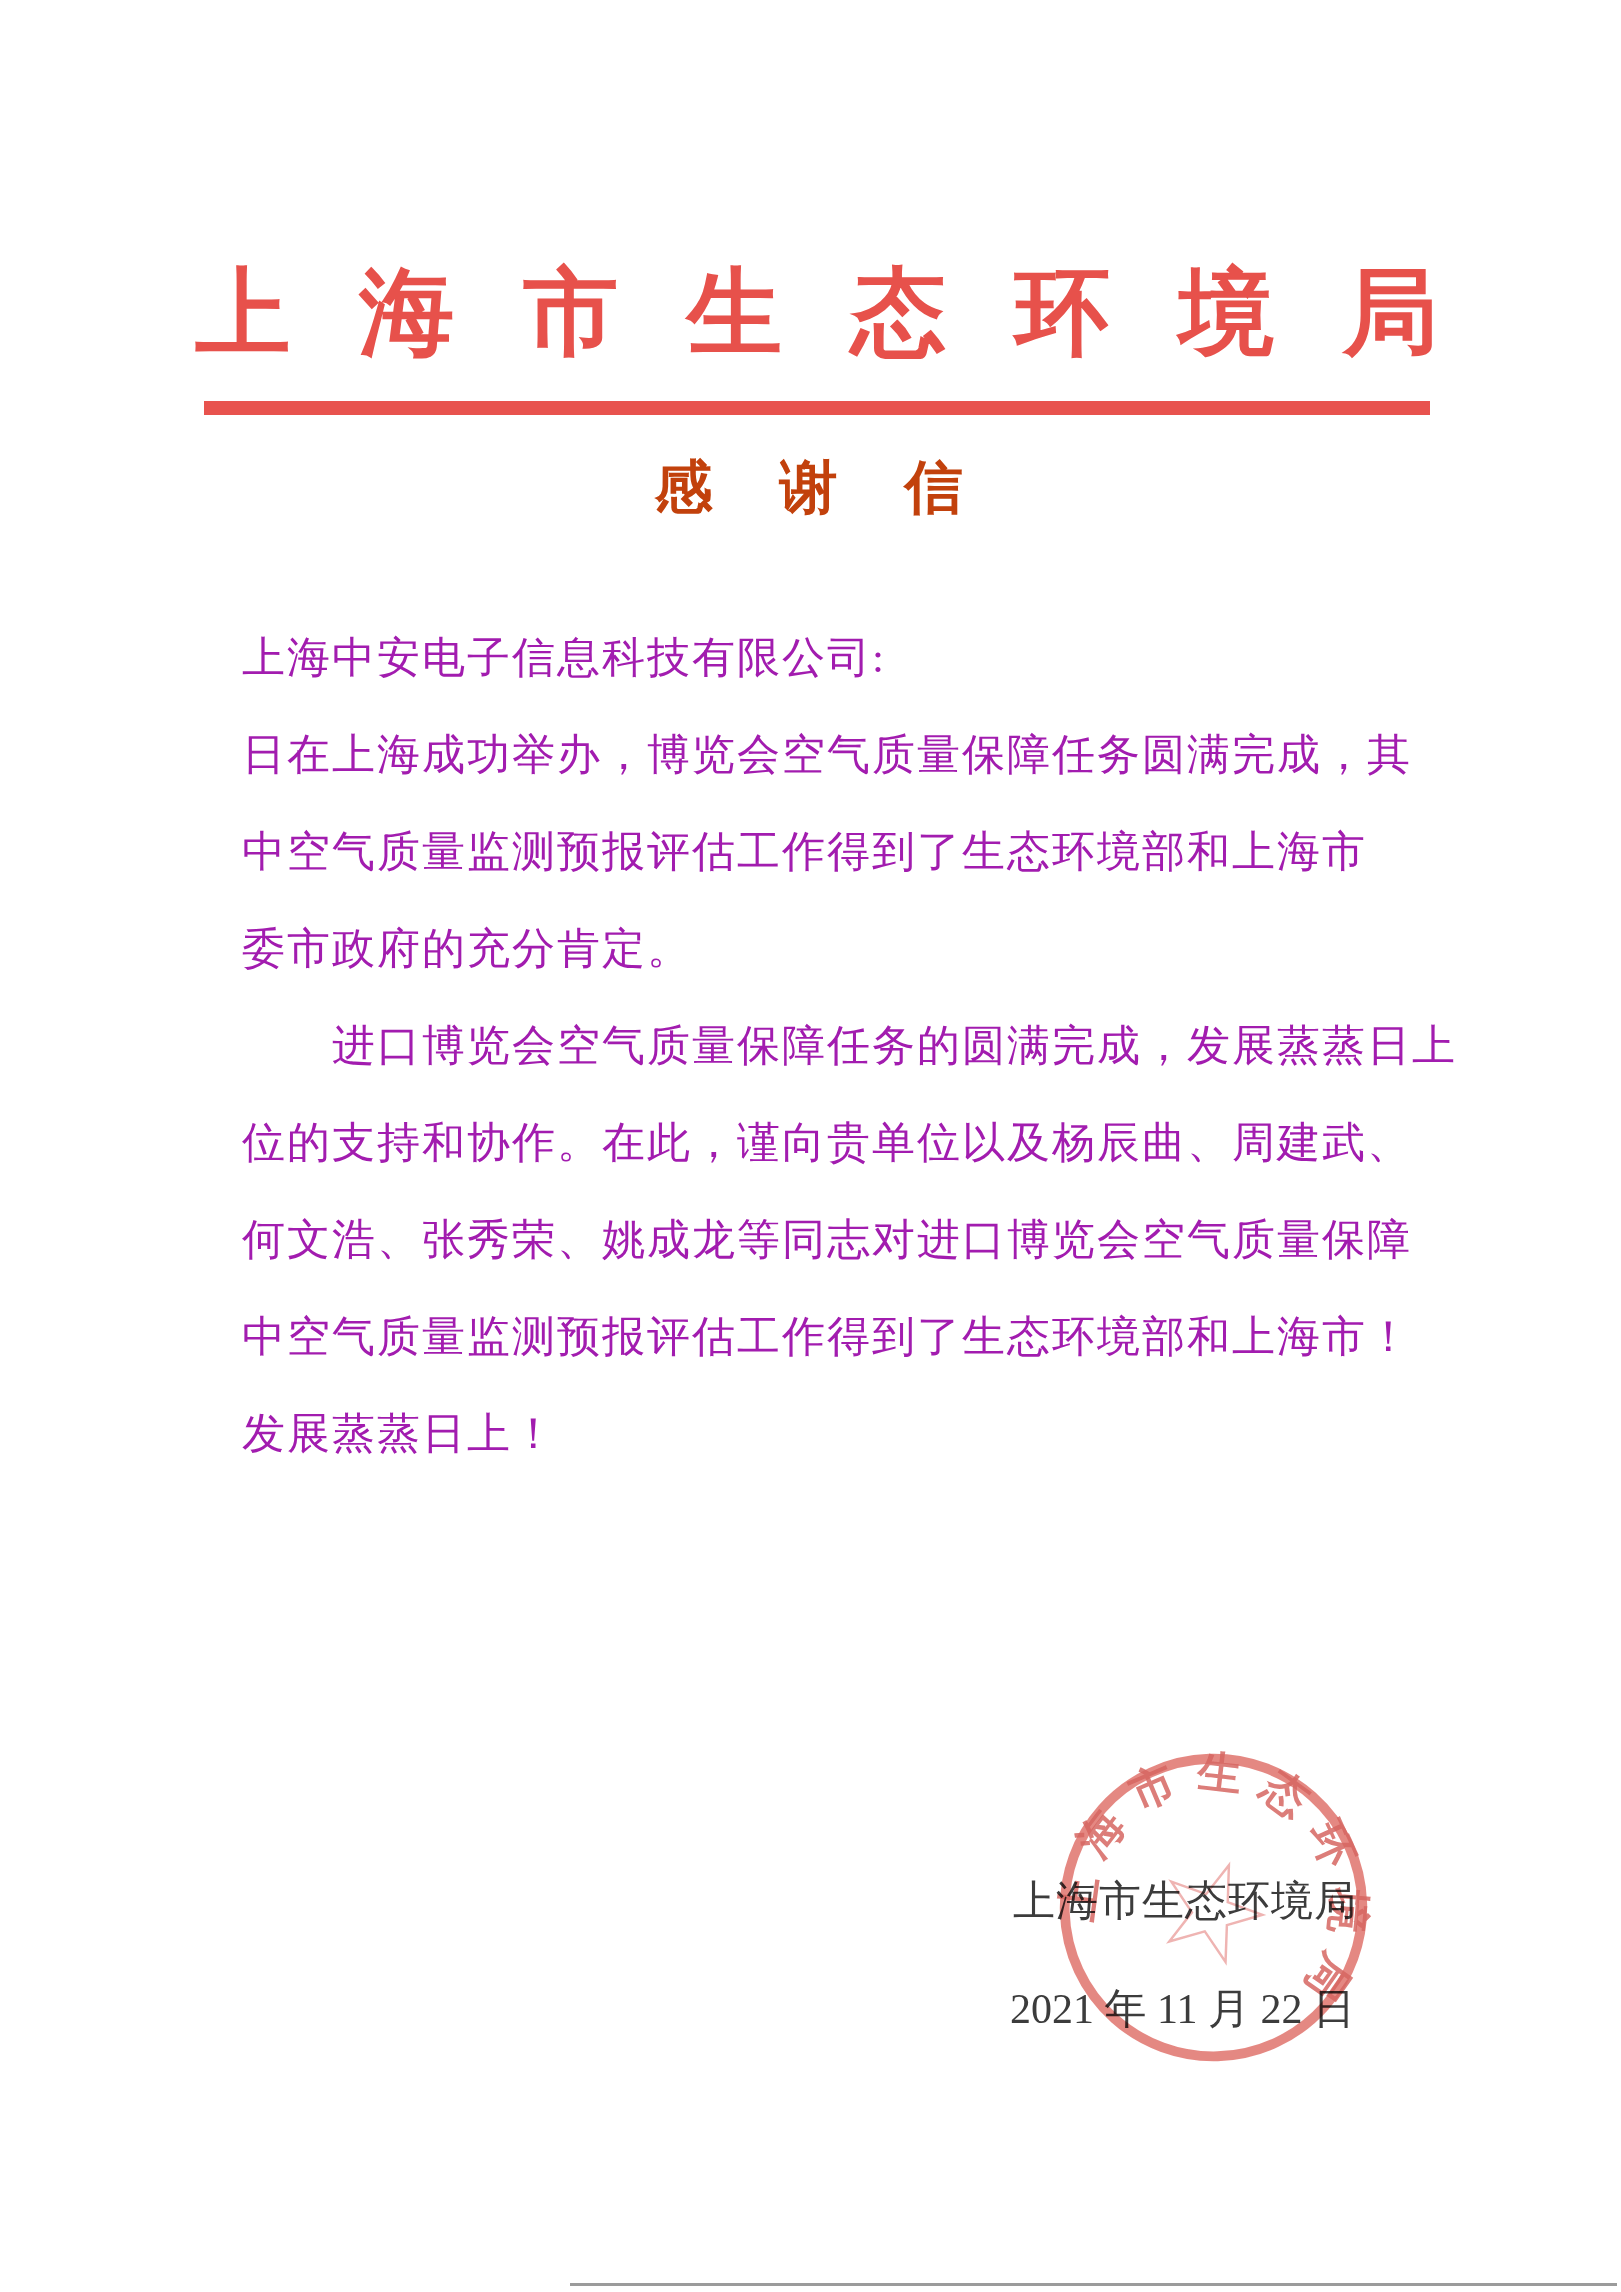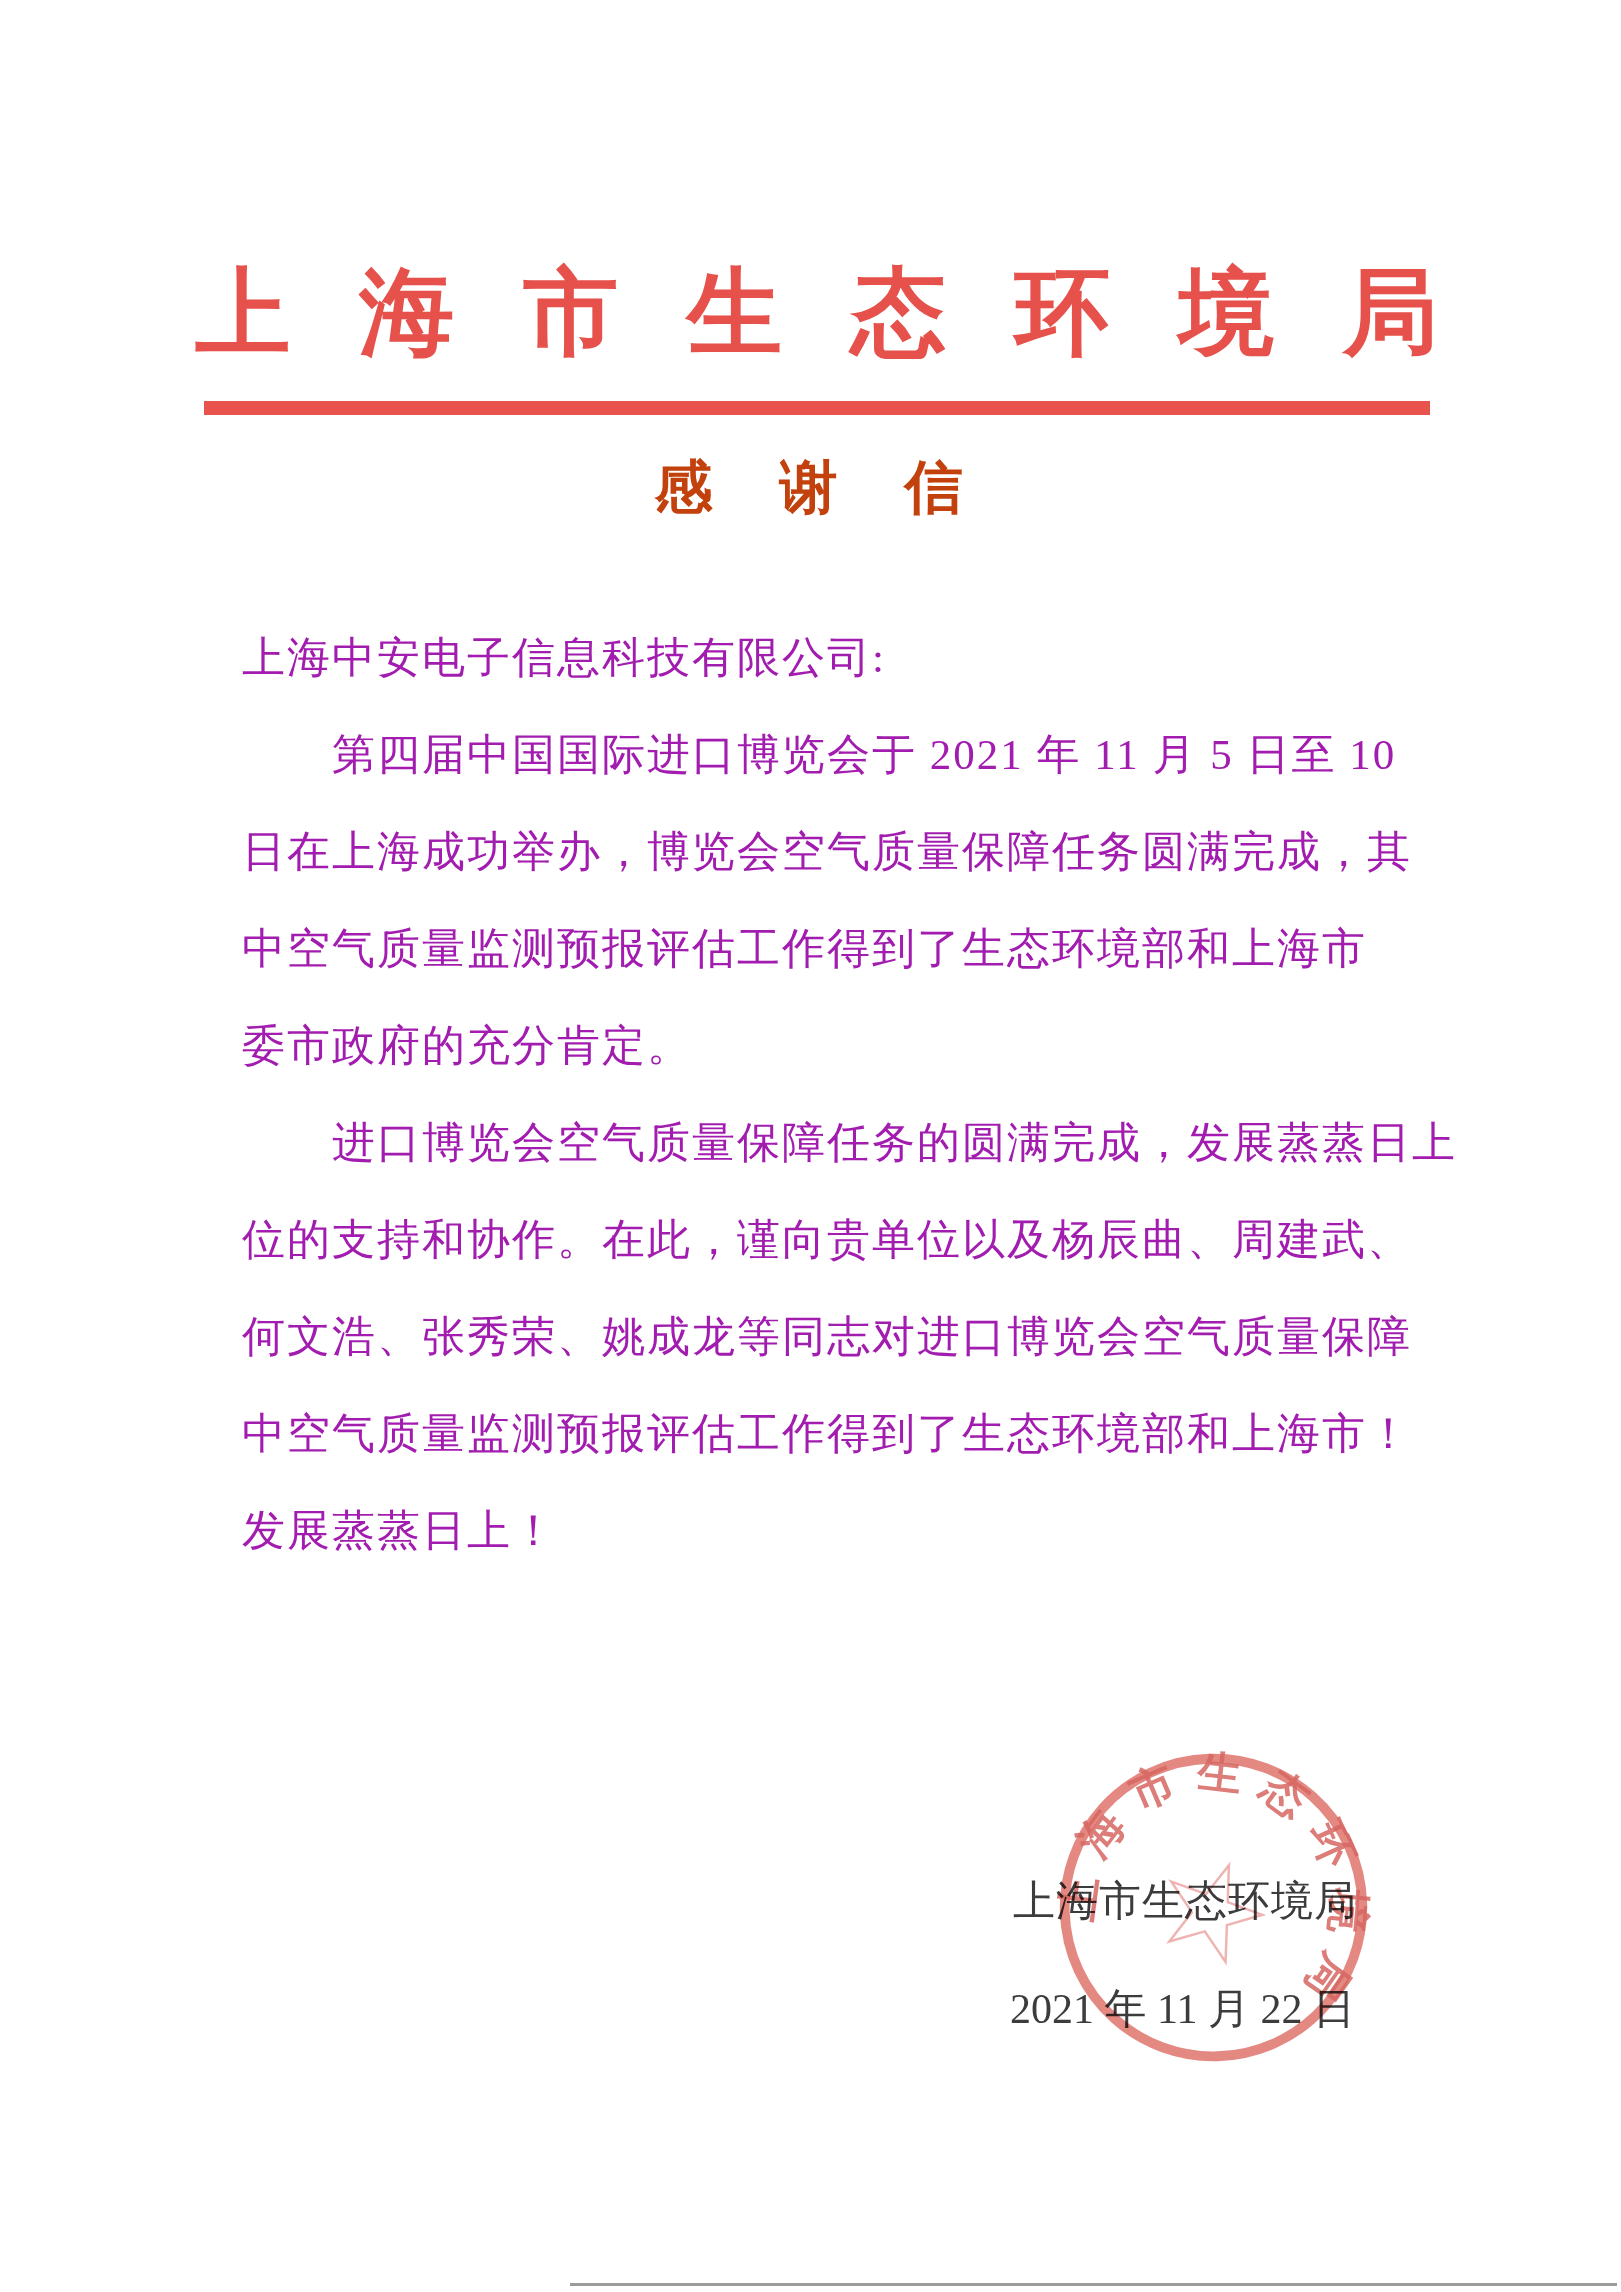--- a/index.html
+++ b/index.html
@@ -93,21 +93,20 @@
 <div class="page">
 
   <div class="agency-title">上 海 市 生 态 环 境 局</div>
 
   <div class="red-divider"></div>
 
   <div class="letter-title">感 谢 信</div>
 
   <div class="letter-body">
       <div class="line">上海中安电子信息科技有限公司:</div>
-      <div class="line">　　第四届中国国际进口博览会于 2021 年 11 月 5 日至 10</div>
       <div class="line">日在上海成功举办，博览会空气质量保障任务圆满完成，其</div>
       <div class="line">中空气质量监测预报评估工作得到了生态环境部和上海市</div>
       <div class="line">委市政府的充分肯定。</div>
       <div class="line">　　进口博览会空气质量保障任务的圆满完成，发展蒸蒸日上</div>
       <div class="line">位的支持和协作。在此，谨向贵单位以及杨辰曲、周建武、</div>
       <div class="line">何文浩、张秀荣、姚成龙等同志对进口博览会空气质量保障</div>
       <div class="line">中空气质量监测预报评估工作得到了生态环境部和上海市！</div>
       <div class="line">发展蒸蒸日上！</div>
     </div>
 

